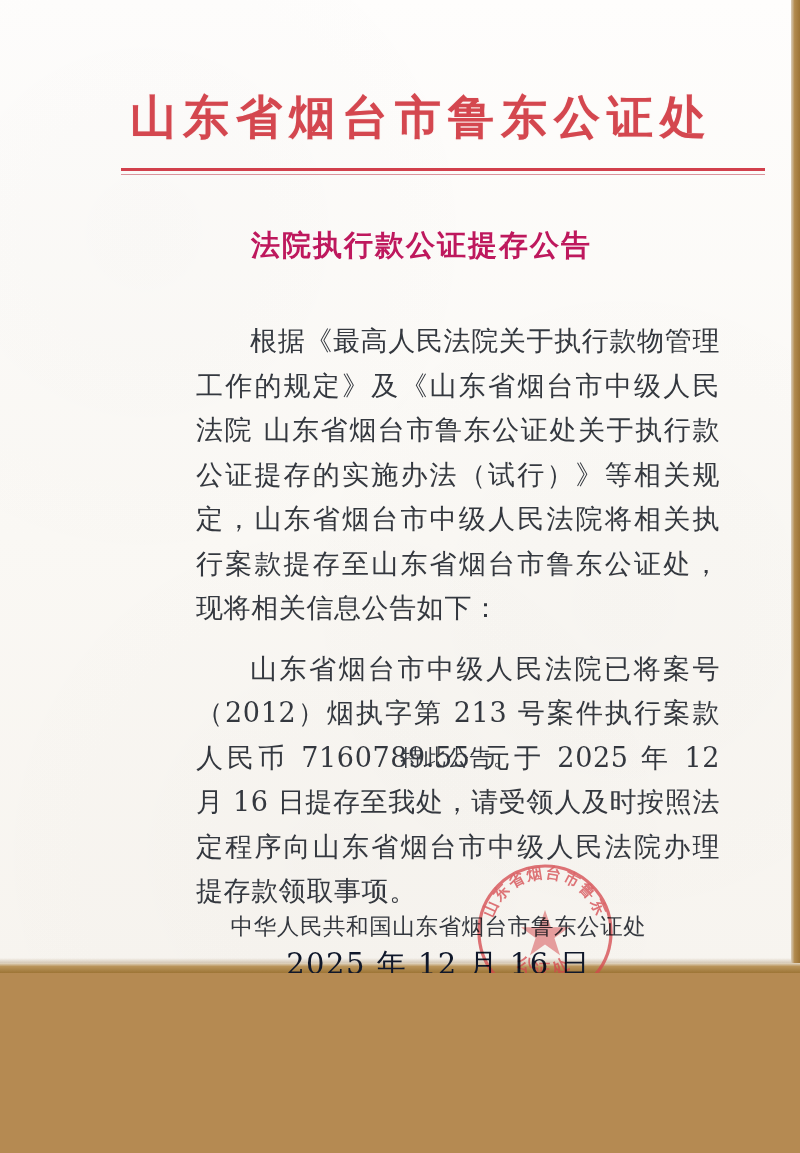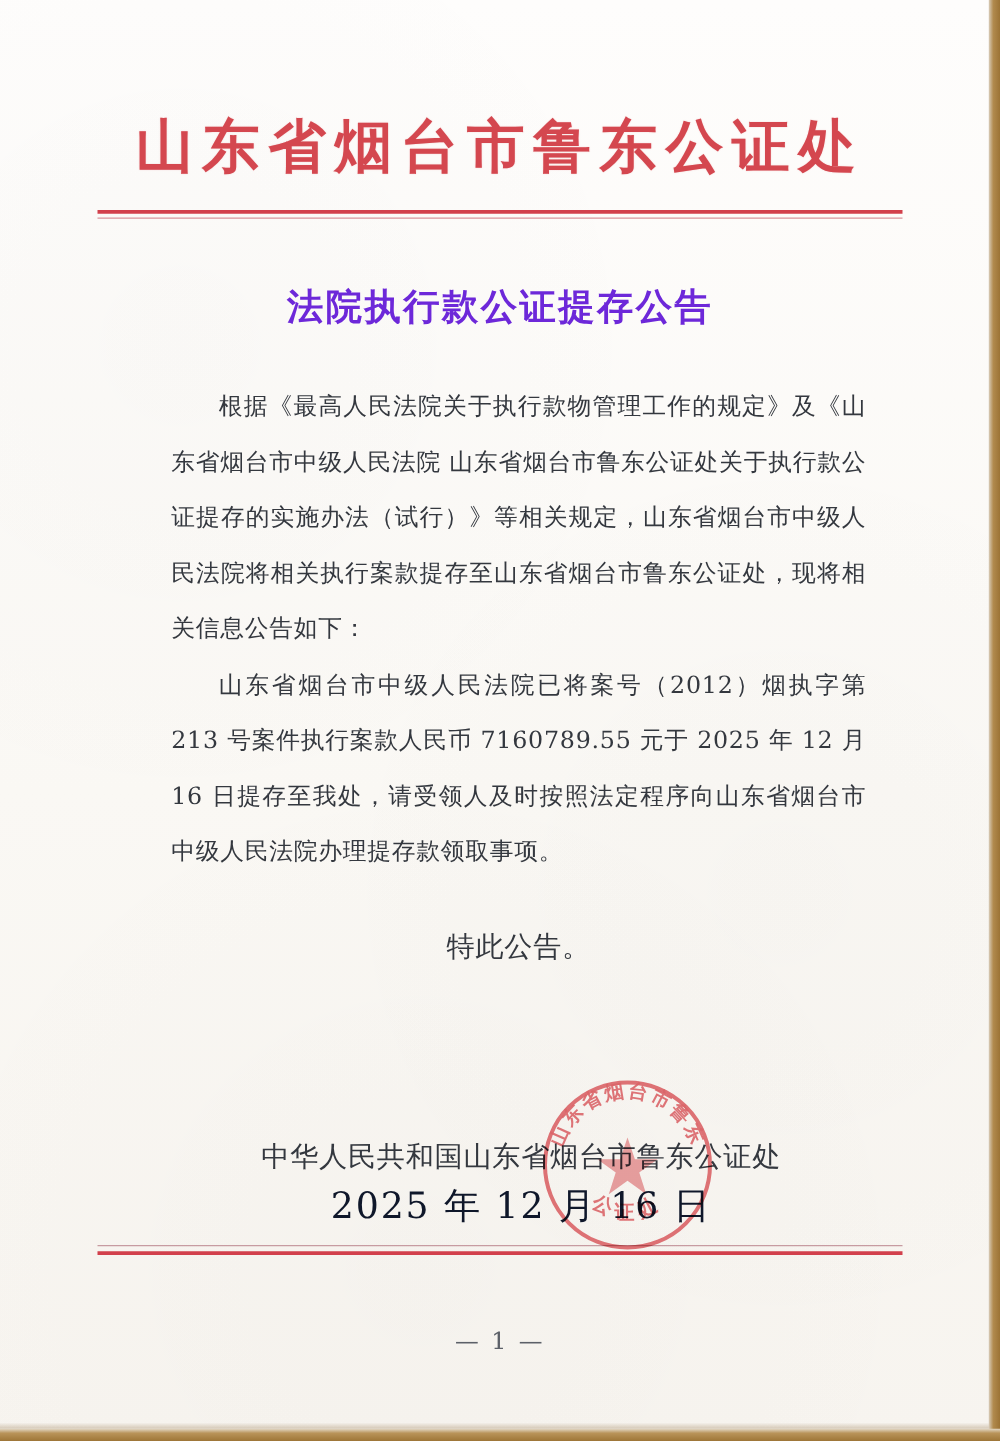--- a/index.html
+++ b/index.html
@@ -7,24 +7,25 @@
     margin: 0;
     padding: 0;
     background: #b58a52;
   }
   body {
     font-family: "DejaVu Serif", "Liberation Serif", serif;
   }
   .page {
     position: relative;
     width: 800px;
-    height: 1153px;
+    height: 973px;
     overflow: hidden;
     background: #fdfcfa;
     box-sizing: border-box;
+    padding-left: 43px;
   }
   
   .edge-right {
     position: absolute;
     top: 0;
     right: 0;
     width: 9px;
     height: 100%;
     background: linear-gradient(to right, #cbb79c 0%, #b0handled 0%, #a9793d 55%, #8d6434 100%);
     background: linear-gradient(to right, #d9cdbb 0%, #b18a4e 40%, #9c7335 100%);
@@ -107,39 +108,39 @@
   .doc-title {
     position: absolute;
     top: 226px;
     left: 0;
     width: 100%;
     text-align: center;
     font-family: "DejaVu Sans", "Liberation Sans", sans-serif;
     font-weight: bold;
     font-size: 29px;
     letter-spacing: 2px;
-    color: #6d28d9;
+    color: #be185d;
   }
 
   
   .body-block {
     position: absolute;
     top: 303px;
     left: 137px;
     width: 556px;
   }
   .para {
     font-family: "DejaVu Serif", "Liberation Serif", serif;
-    font-size: 19px;
+    font-size: 27px;
     line-height: 44.5px;
     color: #34383f;
     text-align: justify;
     text-justify: inter-character;
     letter-spacing: 0.6px;
-    margin: 0;
+    margin: 16px;
   }
   .para.indent { text-indent: 2em; }
   .para + .para { margin-top: 0; }
 
   .closing-block {
     position: absolute;
     top: 737px;
     left: 137px;
     width: 556px;
   }

